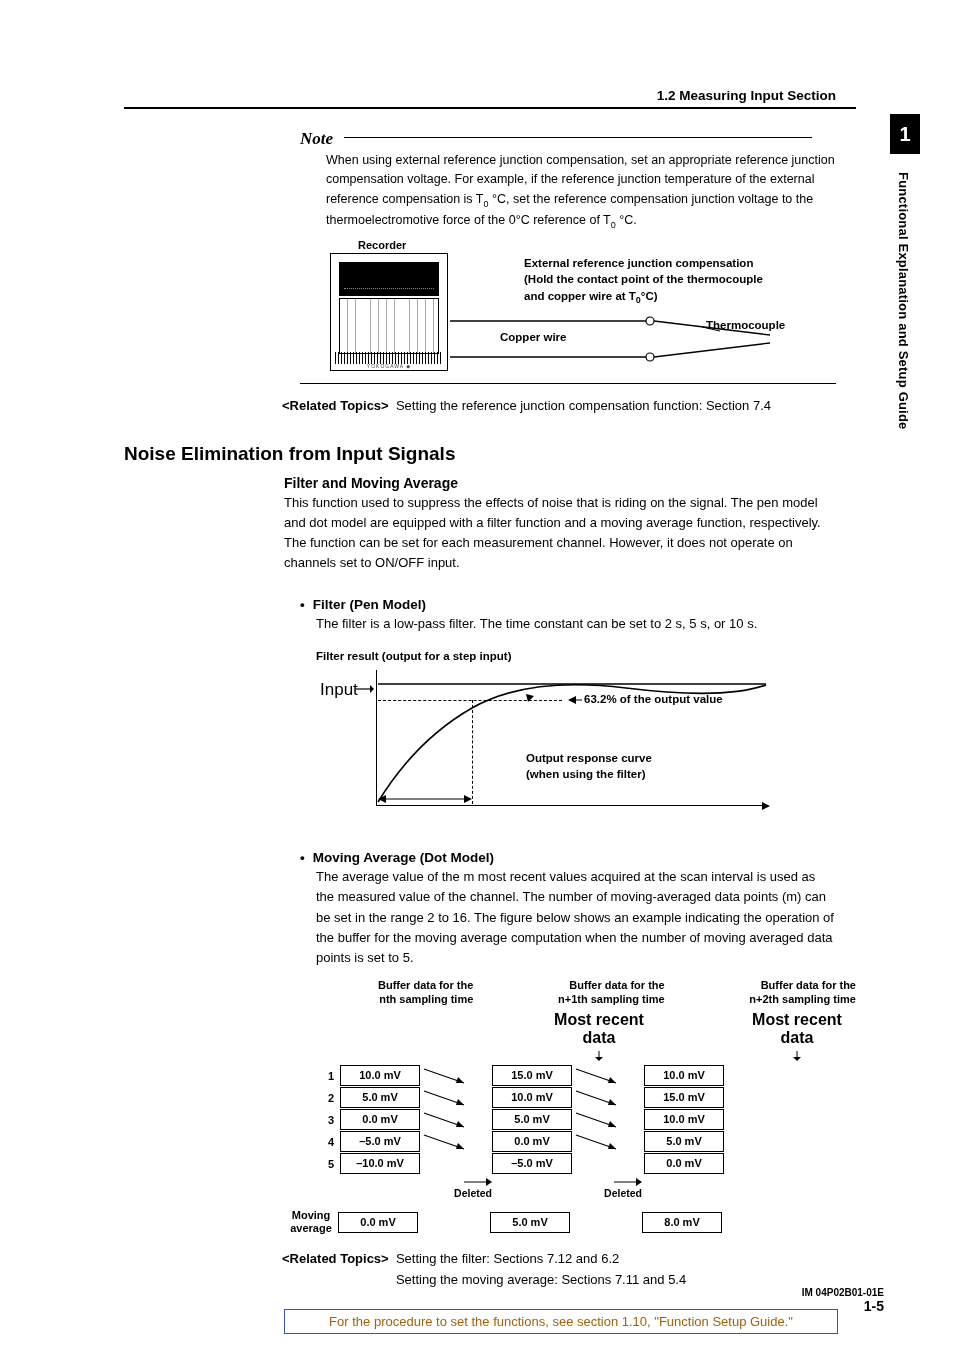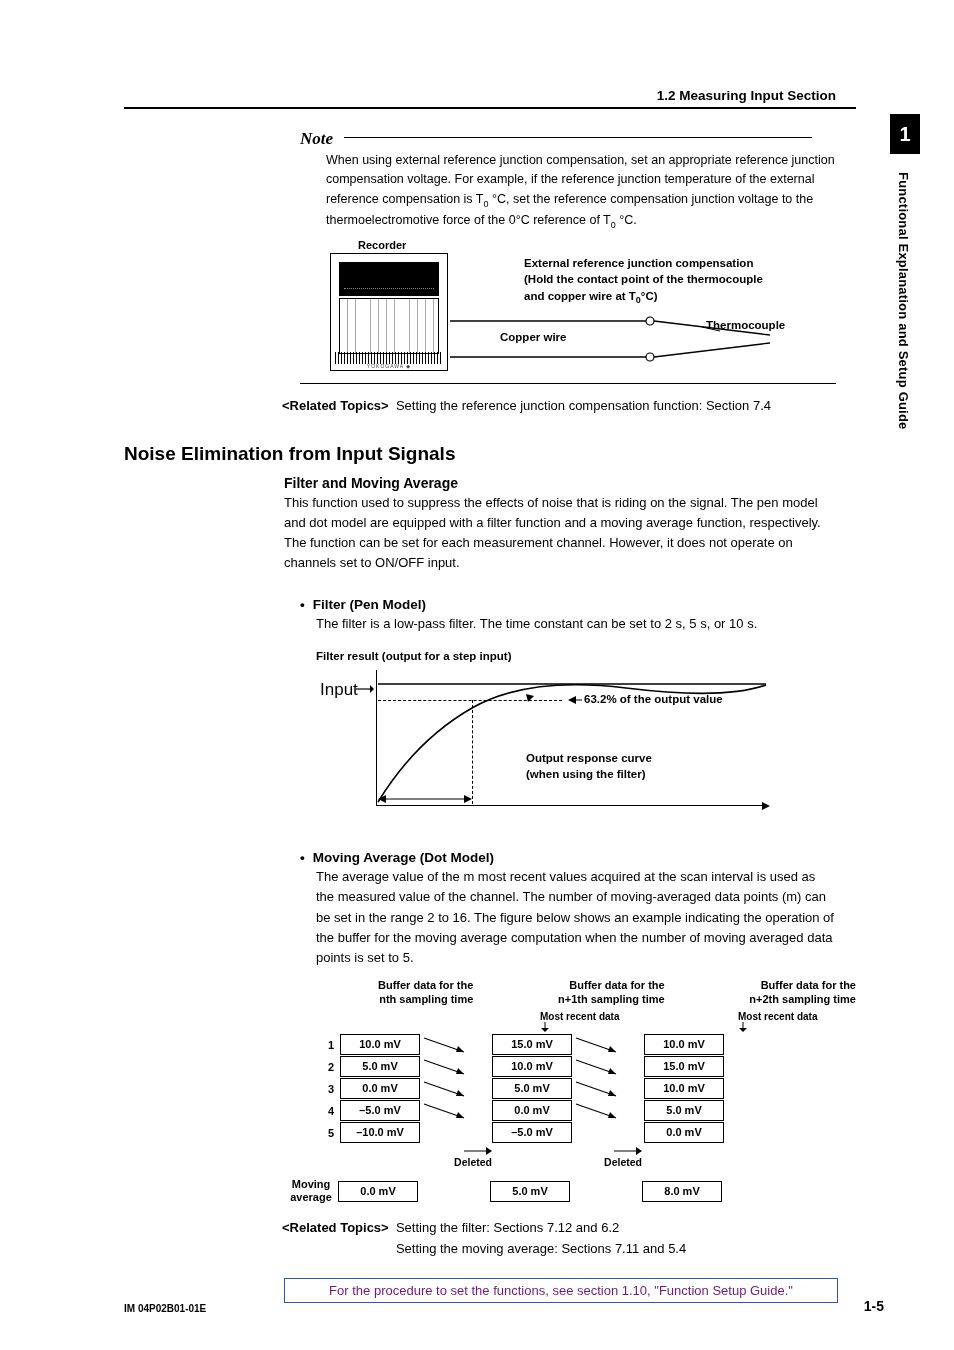--- a/index.html
+++ b/index.html
@@ -175,44 +175,44 @@
   .diagram2 .dashline2 {position:absolute; left:156px; top:34px; height:104px; border-left:1.5px dashed #000;}
   .diagram2 .orc-lbl {position:absolute; left:210px; top:84px; font-size:11.5px; font-weight:bold; line-height:1.4;}
   .diagram2 .tc-lbl2 {position:absolute; left:72px; top:142px; font-size:11.5px; font-weight:bold; line-height:1.4;}
   .diagram2 .span-arrows {position:absolute; left:62px; top:128px; width:94px; height:10px;}
   
   .diagram3 {
     margin-left:192px; width:540px; position:relative; margin-top:10px; font-size:11px;
   }
   .col-heads { display:flex; gap:60px; font-weight:bold; text-align:right; }
   .col-heads > div { width:150px; line-height:1.3; }
-  .most-recent { display:flex; gap:80px; font-weight:bold; text-align:left; font-size:10px; margin-top:4px;}
+  .most-recent { display:flex; gap:80px; font-weight:bold; text-align:center; font-size:16px; margin-top:4px;}
   .most-recent > div { width:150px; }
   .most-recent .spacer { visibility:hidden; }
   .buf-row { display:flex; align-items:center; height:22px; }
   .buf-idx { width:18px; text-align:right; font-weight:bold; font-size:11px; padding-right:6px;}
   .buf-cell {
     width:78px; height:19px; border:1.2px solid #000; text-align:center;
     line-height:19px; font-weight:bold; font-size:11px;
   }
   .buf-gap { width:72px; position:relative; height:22px;}
   .del-lbl { font-size:10.5px; font-weight:bold; text-align:right; }
   .mavg-row { display:flex; align-items:center; margin-top:10px;}
   .mavg-lbl { width:46px; font-size:11px; font-weight:bold; text-align:center; line-height:1.2; margin-right:4px; margin-left:-28px;}
   .related2 {
     margin-left: 158px; margin-top: 14px; font-size: 13px; line-height:1.6;
   }
   .proc-box {
     margin-left: 160px; margin-top: 18px; width: 552px;
     border:1px solid #35a; padding:4px 0; text-align:center;
-    color:#701a75; font-size:13px;
+    color:#a16207; font-size:13px;
   }
   .footer {
     position:absolute; bottom:36px; left:124px; right:70px;
-    font-size:11px; display:flex; justify-content:space-between; align-items:flex-end;
+    font-size:11px; display:flex; justify-content:space-between; align-items:flex-end;flex-direction:column;
   }
   .footer .docid { font-weight:bold; font-size:10px; }
   .footer .pnum { font-weight:bold; font-size:14px; }
   svg { overflow: visible; }
 </style>
 </head>
 <body>
 
 <div class="page">
 

